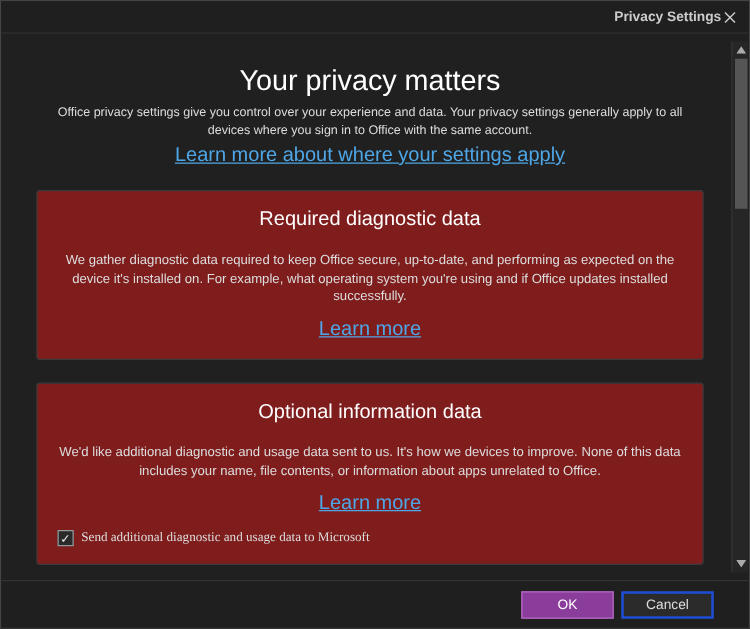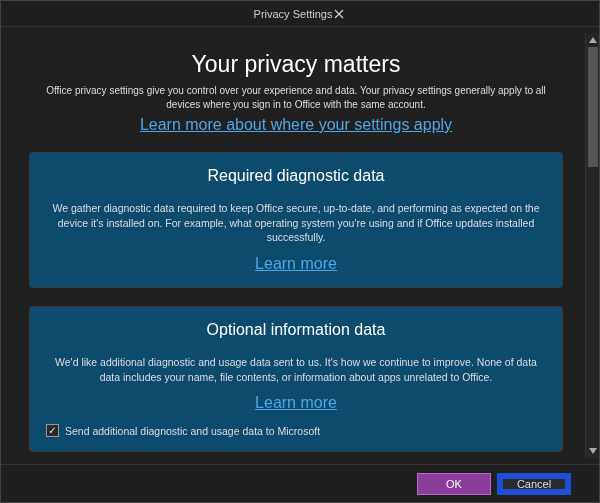--- a/index.html
+++ b/index.html
@@ -15,23 +15,24 @@
     background: #1f1f1f;
     border: 1px solid #444;
     display: flex;
     flex-direction: column;
   }
   .titlebar {
     height: 26px;
     background: #1f1f1f;
     display: flex;
     align-items: center;
-    justify-content: center;
+    justify-content: flex-end;
     padding: 0 8px;
     border-bottom: 1px solid #333;
+    font-weight: bold;
   }
   .titlebar-title { font-size: 11px; color: #ccc; }
   .close-icon {
     width: 14px; height: 14px;
     display: flex; align-items: center; justify-content: center;
     cursor: pointer;
   }
   .close-icon svg { stroke: #ccc; }
   .content-wrap {
     flex: 1;
@@ -64,21 +65,21 @@
     text-decoration: underline;
     font-size: 16px;
     cursor: pointer;
     display: inline-block;
   }
   .card {
     margin-top: 18px;
     border: 1px solid #3a3a3a;
     border-radius: 3px;
     padding: 14px 16px 14px 16px;
-    background: #0c4a6e;
+    background: #7f1d1d;
   }
   .card-title {
     font-size: 16px;
     font-weight: 400;
     color: #fff;
     margin-bottom: 6px;
   }
   .card-title.bold { font-weight: 700; }
   .card-desc {
     font-size: 10.5px;
@@ -98,20 +99,21 @@
     width: 13px; height: 13px;
     border: 1px solid #999;
     background: #2a2a2a;
     display: flex; align-items: center; justify-content: center;
     font-size: 10px;
     color: #eee;
   }
   .checkbox-label {
     font-size: 10.5px;
     color: #ddd;
+    font-family: Liberation Serif, serif;
   }
   .scrollbar {
     width: 14px;
     background: #262626;
     position: relative;
     border-left: 1px solid #333;
   }
   .scroll-btn {
     width: 14px; height: 14px;
     display:flex;align-items:center;justify-content:center;
@@ -135,21 +137,21 @@
     display: flex;
     justify-content: flex-end;
     align-items: center;
     gap: 6px;
     padding: 0 28px;
   }
   .btn {
     min-width: 74px;
     height: 22px;
     font-size: 11px;
-    border: 6px solid #1d4ed8;
+    border: 2px solid #1d4ed8;
     background: #2b2b2b;
     color: #ddd;
     cursor: pointer;
     display: flex; align-items: center; justify-content: center;
   }
   .btn.primary {
     background: #8a3d9b;
     border: 1px solid #b56ac4;
     color: #fff;
   }
@@ -178,21 +180,21 @@
       <a class="link">Learn more about where your settings apply</a>
 
       <div class="card">
         <h2 class="card-title">Required diagnostic data</h2>
         <p class="card-desc">We gather diagnostic data required to keep Office secure, up-to-date, and performing as expected on the device it's installed on. For example, what operating system you're using and if Office updates installed successfully.</p>
         <a class="link">Learn more</a>
       </div>
 
       <div class="card">
         <h2 class="card-title">Optional information data</h2>
-        <p class="card-desc">We'd like additional diagnostic and usage data sent to us. It's how we continue to improve. None of data data includes your name, file contents, or information about apps unrelated to Office.</p>
+        <p class="card-desc">We'd like additional diagnostic and usage data sent to us. It's how we devices to improve. None of this data includes your name, file contents, or information about apps unrelated to Office.</p>
         <a class="link">Learn more</a>
         <div class="checkbox-row">
           <div class="checkbox">✓</div>
           <span class="checkbox-label">Send additional diagnostic and usage data to Microsoft</span>
         </div>
       </div>
 
       <div class="card connected">
         <h2 class="card-title bold">Connected experiences</h2>
       </div>

